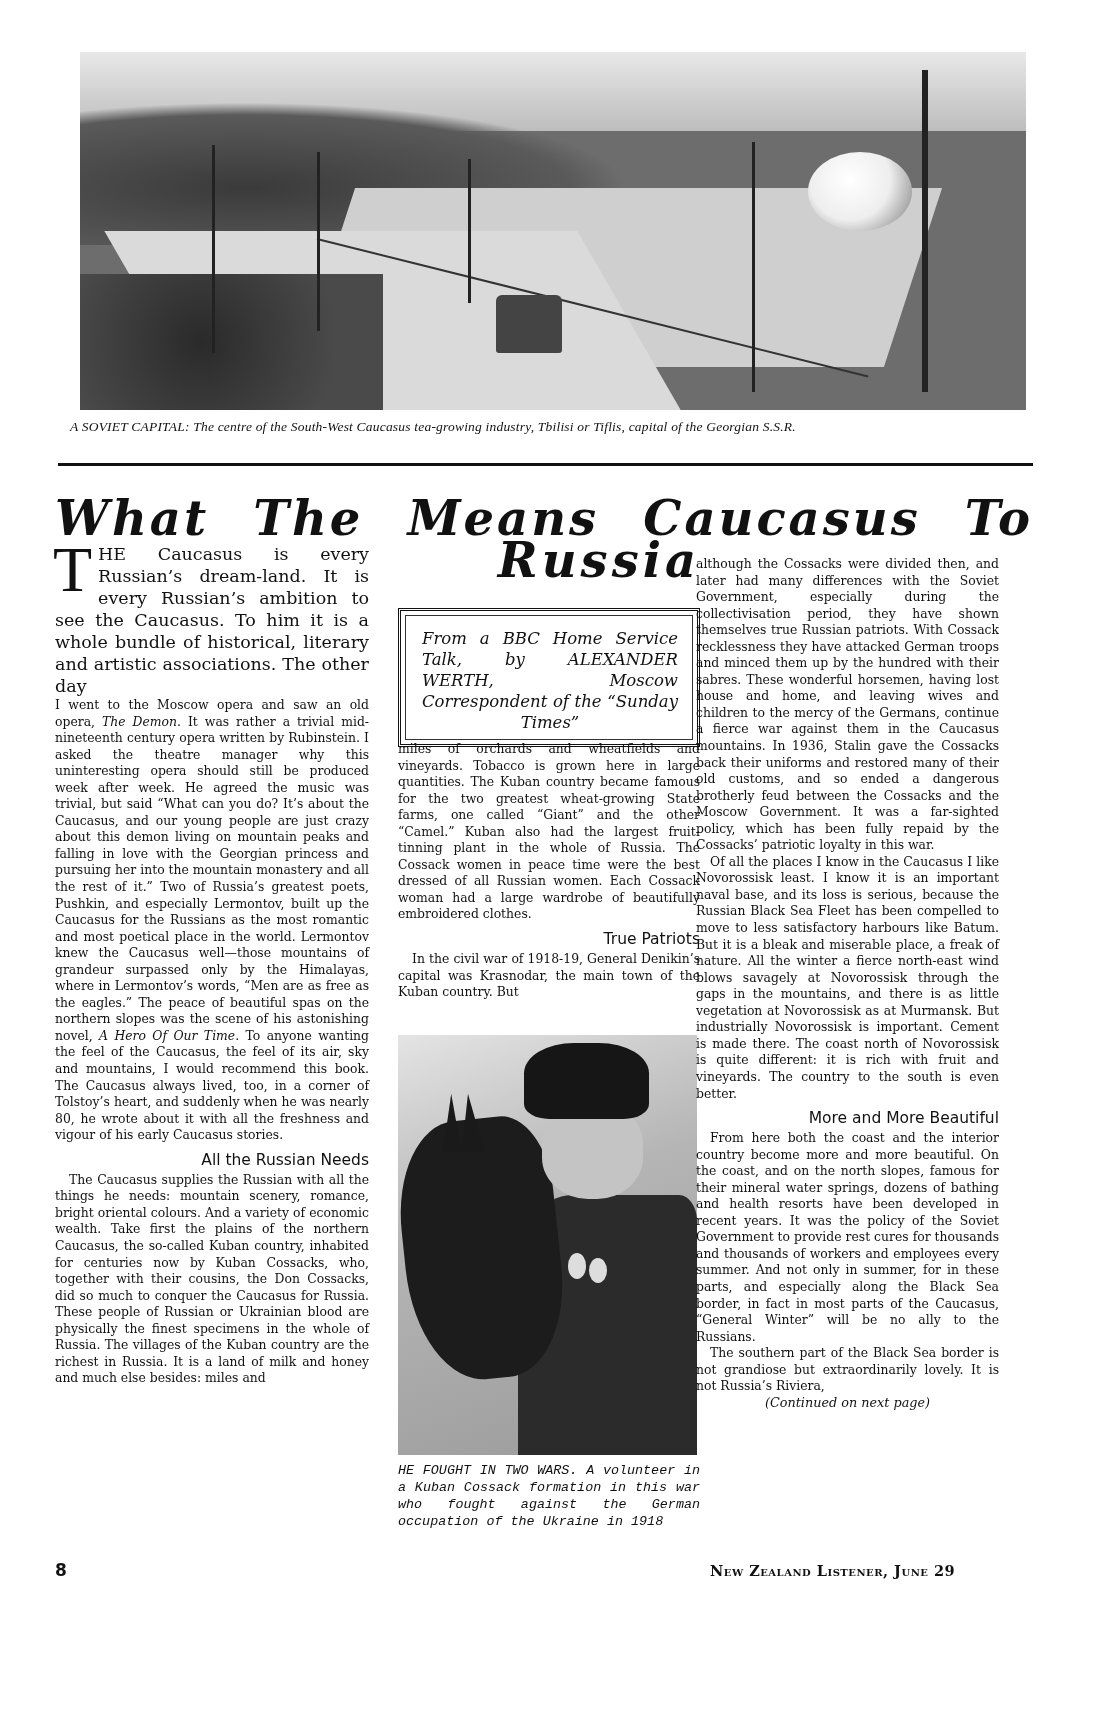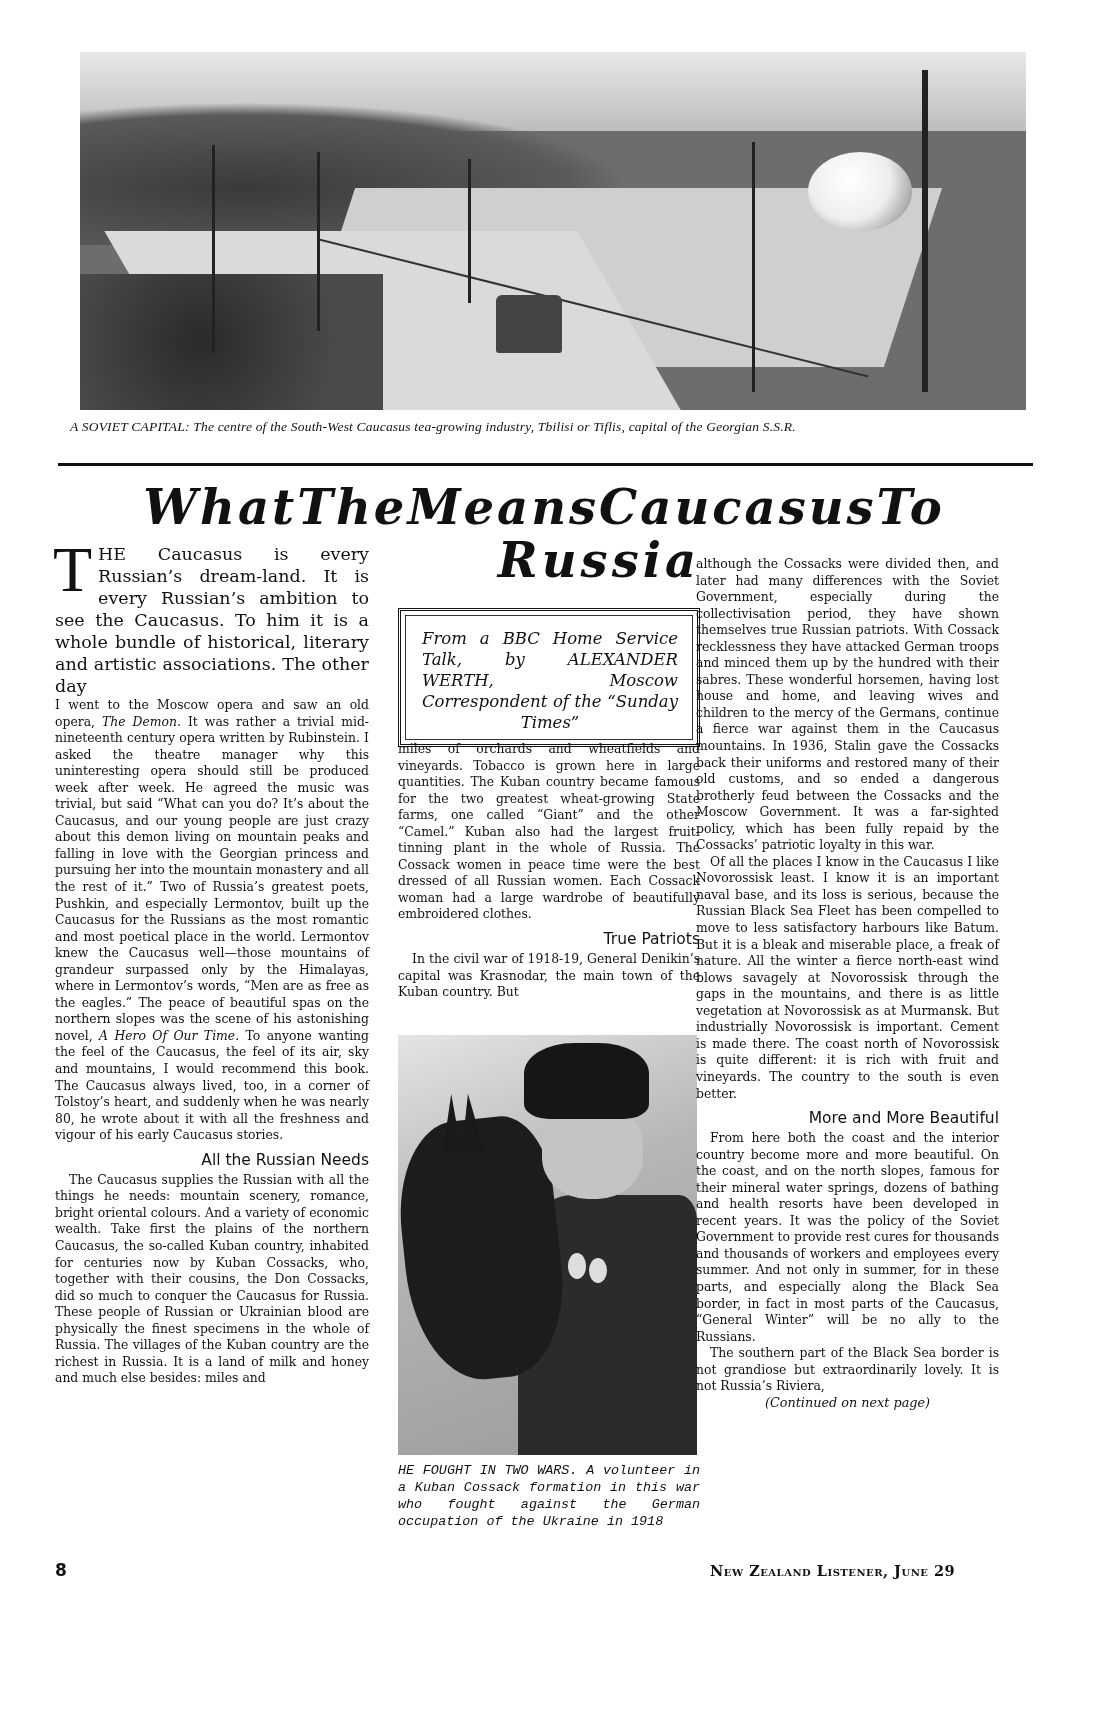--- a/index.html
+++ b/index.html
@@ -22,24 +22,24 @@
   #photo-top .post { position:absolute; width:3px; background:#222; }
 
   .caption-top {
     position: absolute; left: 70px; top: 419px; width: 960px;
     font-style: italic; font-size: 13.5px; line-height: 16px;
     font-family: "Liberation Serif", serif; letter-spacing: 0.2px;
   }
   .rule-top { position: absolute; left: 58px; top: 463px; width: 975px; height: 3px; background: #111; }
 
   .title {
-    position: absolute; left: 55px; top: 478px; width: 978px;
+    position: absolute; left: 55px; top: 489px; width: 978px;
     font-family: "DejaVu Serif", serif; font-weight: bold; font-style: italic;
     font-size: 48px; line-height: 58px; letter-spacing: 3px;
-    display: flex; justify-content: center;
+    display: flex; justify-content: space-between;
   }
   .title-line2 {
     position: absolute; left: 398px; top: 532px; width: 302px; text-align: right;
     font-family: "DejaVu Serif", serif; font-weight: bold; font-style: italic;
     font-size: 48px; line-height: 56px; letter-spacing: 4px;
   }
 
   .col { position: absolute; font-family: "DejaVu Serif", serif; font-size: 12.4px; line-height: 16.55px; text-align: justify; }
   #col-left { left: 55px; top: 543px; width: 314px; }
   #col-mid  { left: 398px; top: 741px; width: 302px; }

